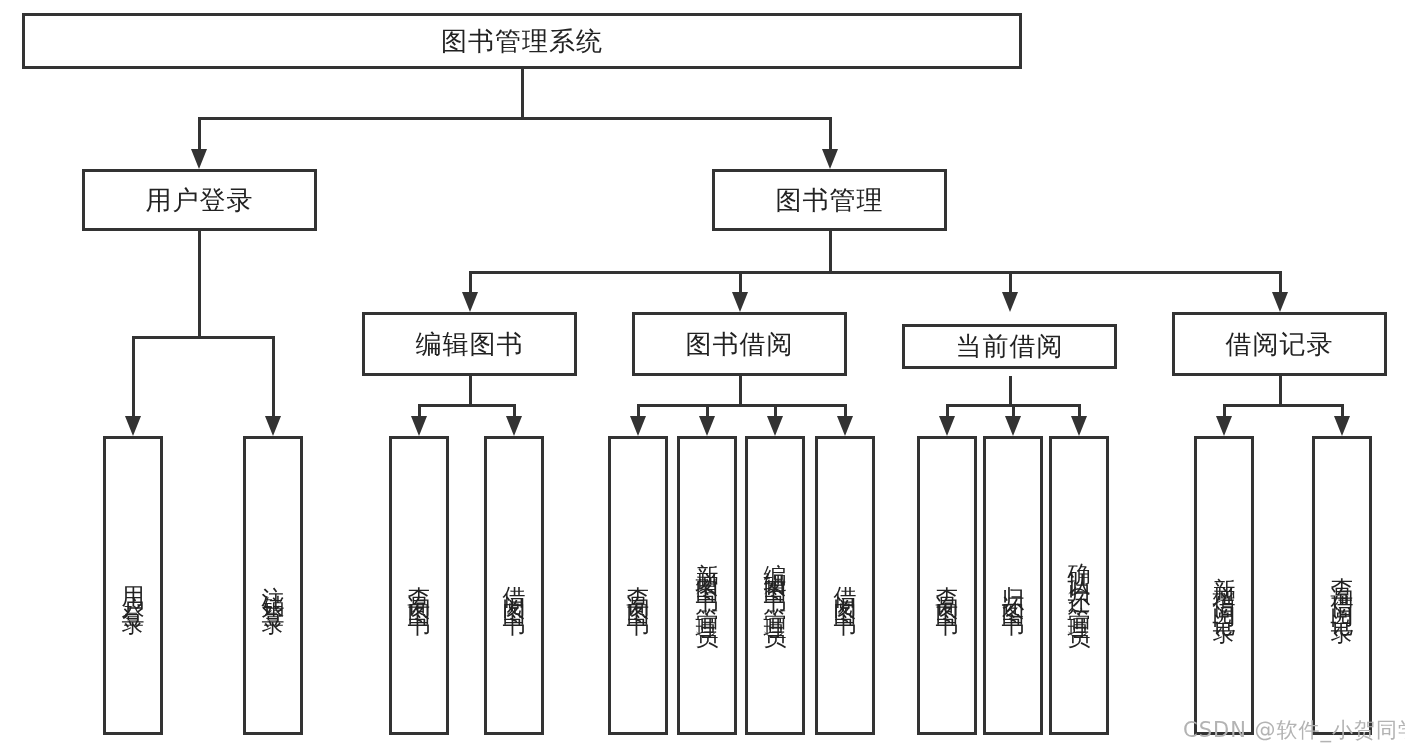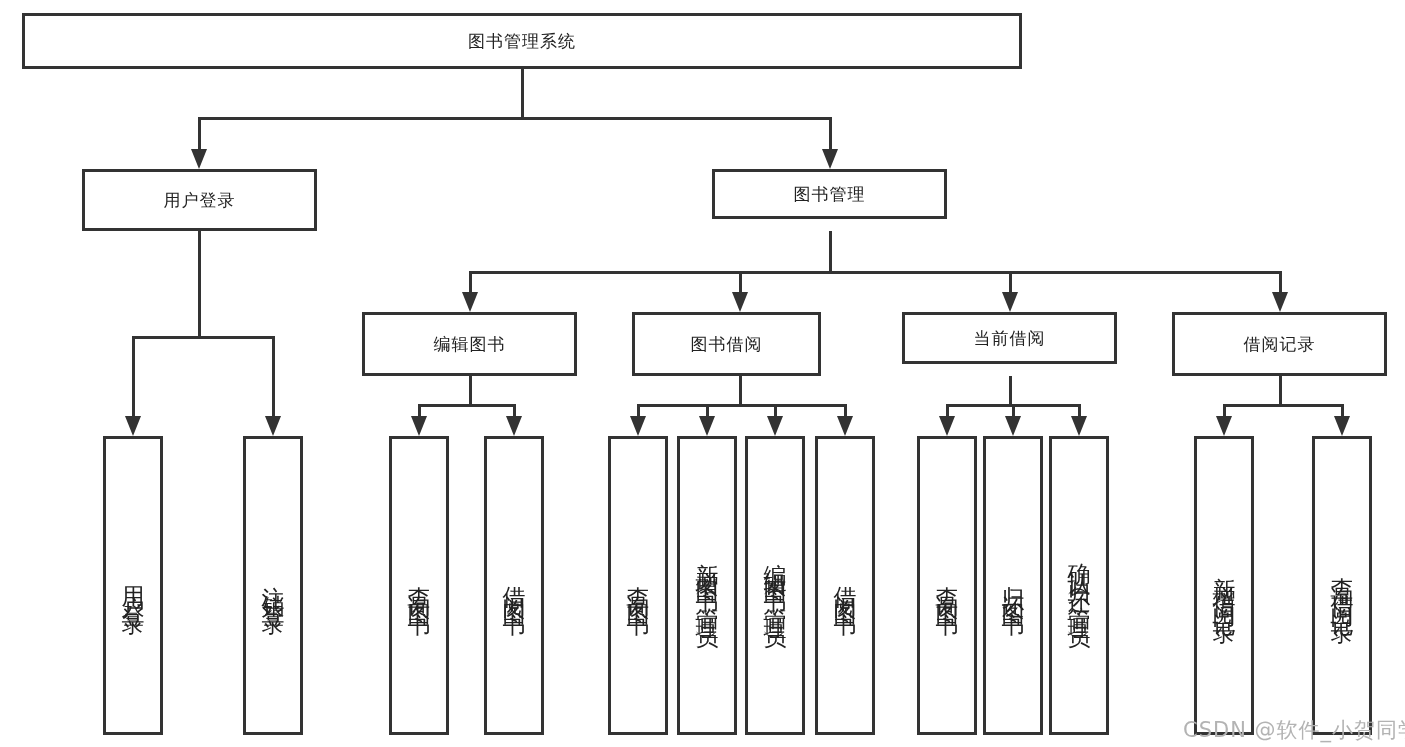--- a/index.html
+++ b/index.html
@@ -20,21 +20,21 @@
   .box{
     position:absolute;
     box-sizing:border-box;
     border:3px solid var(--line);
     background:#ffffff;
     display:flex;
     align-items:center;
     justify-content:center;
     text-align:center;
   }
-  .box.h{font-size:17px;letter-spacing:1px;}
+  .box.h{font-size:26px;letter-spacing:1px;}
   .box.v{
     font-size:23px;
     writing-mode:vertical-rl;
     text-orientation:mixed;
     letter-spacing:9px;
     line-height:1;
     padding:4px 0;
   }
   .vline{position:absolute;width:3px;background:var(--line);}
   .hline{position:absolute;height:3px;background:var(--line);}
@@ -66,21 +66,21 @@
   <div class="vline" style="left:521px;top:69px;height:48px"></div>
   <div class="hline" style="left:198px;top:117px;width:633px"></div>
   <div class="vline" style="left:198px;top:117px;height:34px"></div>
   <div class="arrow" style="left:191px;top:149px"></div>
   <div class="vline" style="left:829px;top:117px;height:34px"></div>
   <div class="arrow" style="left:822px;top:149px"></div>
 
   <div class="box h" style="left:82px;top:169px;width:235px;height:62px">
     <span>用户登录</span>
   </div>
-  <div class="box h" style="left:712px;top:169px;width:235px;height:50px">
+  <div class="box h" style="left:712px;top:169px;width:235px;height:62px">
     <span>图书管理</span>
   </div>
 
   <div class="vline" style="left:198px;top:231px;height:108px"></div>
   <div class="hline" style="left:132px;top:336px;width:143px"></div>
   <div class="vline" style="left:132px;top:336px;height:82px"></div>
   <div class="arrow" style="left:125px;top:416px"></div>
   <div class="vline" style="left:272px;top:336px;height:82px"></div>
   <div class="arrow" style="left:265px;top:416px"></div>
 
@@ -91,24 +91,24 @@
   <div class="vline" style="left:739px;top:271px;height:23px"></div>
   <div class="arrow" style="left:732px;top:292px"></div>
   <div class="vline" style="left:1009px;top:271px;height:23px"></div>
   <div class="arrow" style="left:1002px;top:292px"></div>
   <div class="vline" style="left:1279px;top:271px;height:23px"></div>
   <div class="arrow" style="left:1272px;top:292px"></div>
 
   <div class="box h" style="left:362px;top:312px;width:215px;height:64px">
     <span>编辑图书</span>
   </div>
-  <div class="box h" style="left:632px;top:312px;width:189px;height:64px">
+  <div class="box h" style="left:632px;top:312px;width:215px;height:64px">
     <span>图书借阅</span>
   </div>
-  <div class="box h" style="left:902px;top:312px;width:215px;height:52px">
+  <div class="box h" style="left:902px;top:324px;width:215px;height:45px">
     <span>当前借阅</span>
   </div>
   <div class="box h" style="left:1172px;top:312px;width:215px;height:64px">
     <span>借阅记录</span>
   </div>
 
   <div class="vline" style="left:469px;top:376px;height:31px"></div>
   <div class="hline" style="left:418px;top:404px;width:98px"></div>
   <div class="vline" style="left:418px;top:404px;height:14px"></div>
   <div class="arrow" style="left:411px;top:416px"></div>

